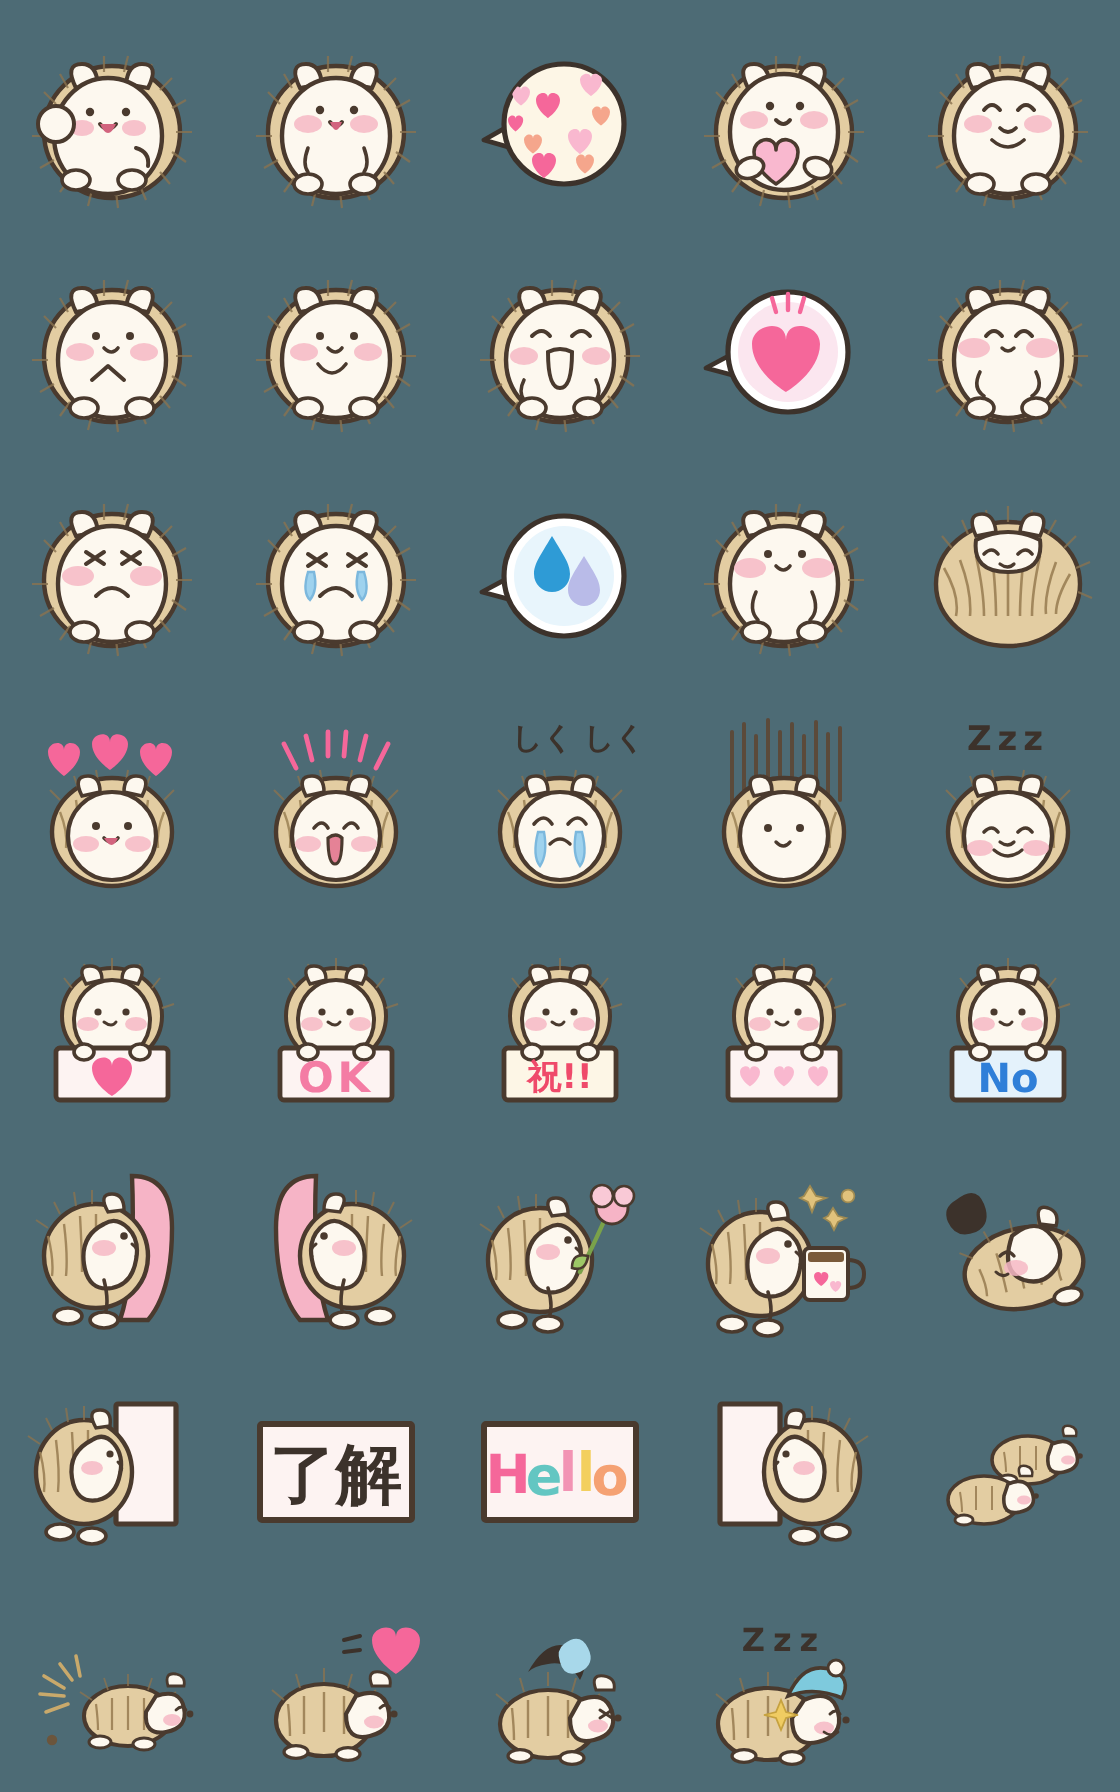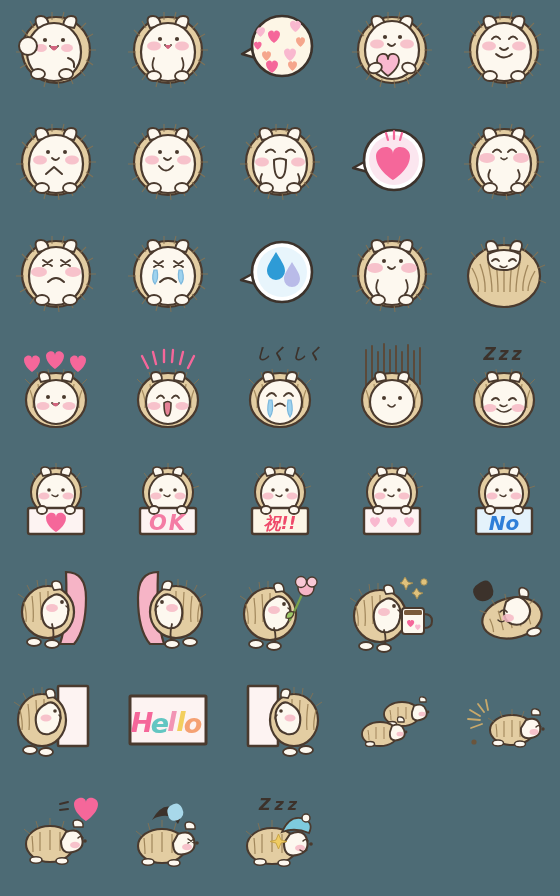--- a/index.html
+++ b/index.html
@@ -15,23 +15,22 @@
   #sheet {
     width: 560px; height: 896px;
     display: grid;
     grid-template-columns: repeat(5, 112px);
     grid-template-rows: repeat(8, 112px);
   }
   .cell {
     width: 112px; height: 112px;
     position: relative;
     display: flex;
-    align-items: flex-start;
+    align-items: flex-end;
     justify-content: center;
-    font-style: italic;
   }
   .cell svg { display: block; }
 
   
   .ink      { stroke: #4a3a2e; fill: none; stroke-linecap: round; stroke-linejoin: round; }
   .body-fill{ fill: #fdf8ef; }
   .spine-fill{ fill: #e3cda2; }
   .cheek    { fill: #f6b9c4; opacity: .85; }
   .nose     { fill: #4a3a2e; }
 
@@ -690,20 +689,26 @@
       <path d="M38 32 q6 -4 11 2 q5 6 3 15 q-2 11 -11 13 q-11 2 -13 -11 q-2 -13 10 -19z" class="body-fill" stroke="#4a3a2e" stroke-width="2.1"></path>
       <path d="M40 26 q-5 -9 2 -9 q6 0 5 8 Z" class="body-fill" stroke="#4a3a2e" stroke-width="1.7"></path>
       <ellipse cx="38" cy="46" rx="5.5" ry="3.5" class="cheek"></ellipse>
       <circle cx="47" cy="39" r="1.8" class="nose"></circle>
       <path d="M51 43 q3 3 1 5" class="ink" stroke-width="1.5"></path>
       <ellipse cx="38" cy="80" rx="7" ry="4" class="body-fill" stroke="#4a3a2e" stroke-width="1.8"></ellipse>
       <ellipse cx="22" cy="78" rx="7" ry="4" class="body-fill" stroke="#4a3a2e" stroke-width="1.8"></ellipse>
     </svg>
   </div>
 
+  <div class="cell">
+    <svg width="96" height="96" viewBox="0 0 96 96">
+      <rect x="10" y="24" width="76" height="48" rx="1" fill="#fdf3f2" stroke="#4a3a2e" stroke-width="3"></rect>
+      <text class="sign-text cjk" x="48" y="49" font-size="33" fill="#3c322b">了解</text>
+    </svg>
+  </div>
 
   <div class="cell">
     <svg width="96" height="96" viewBox="0 0 96 96">
       <rect x="10" y="24" width="76" height="48" rx="1" fill="#fdf3f2" stroke="#4a3a2e" stroke-width="3"></rect>
       <g class="sign-text" font-size="27">
         <text x="22" y="50" fill="#f5679a">H</text>
         <text x="40" y="51" fill="#63c6c2">e</text>
         <text x="52" y="49" fill="#f294b4">l</text>
         <text x="61" y="49" fill="#f3cf5e">l</text>
         <text x="73" y="51" fill="#f5a173">o</text>

